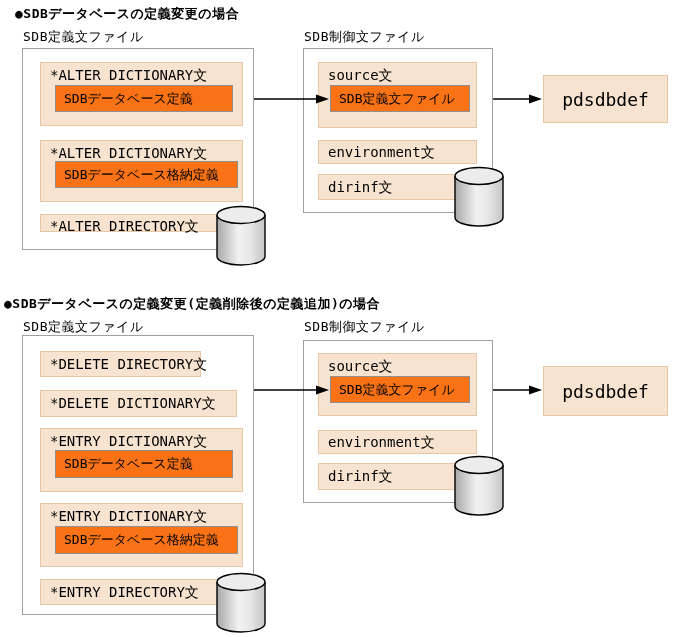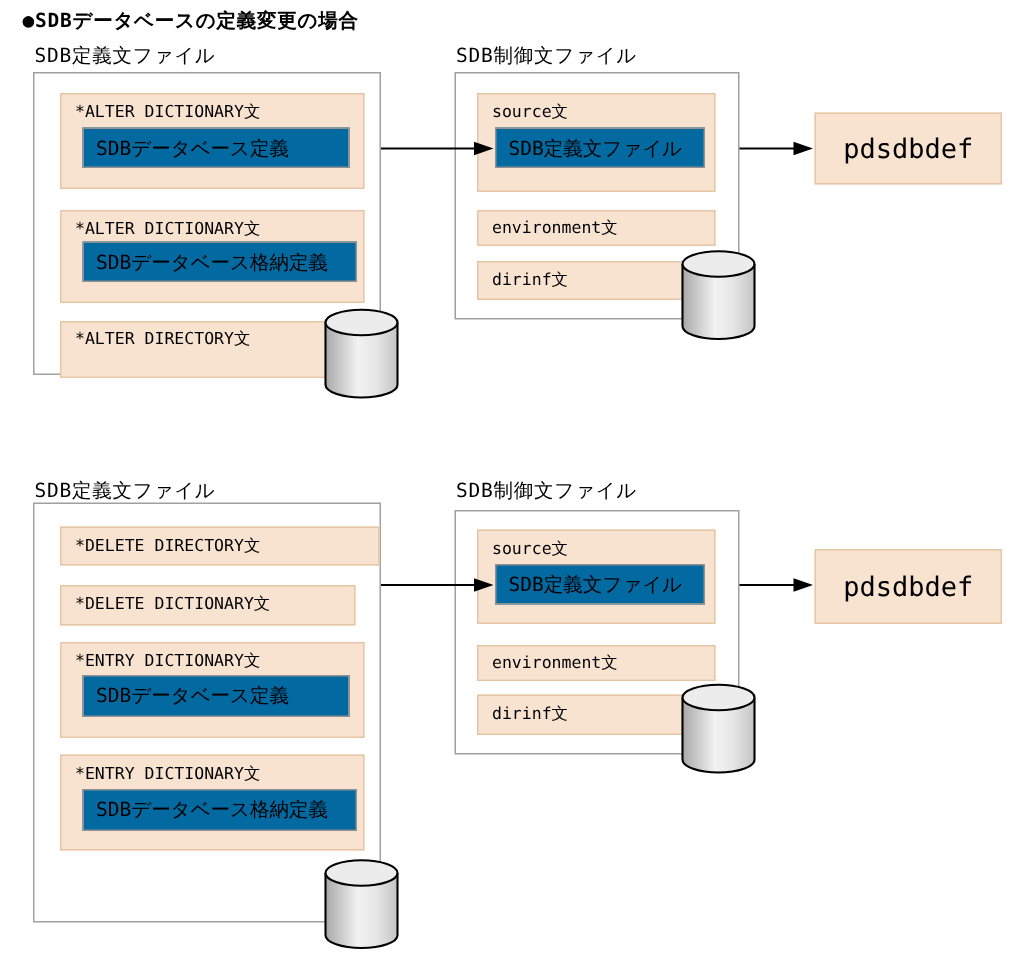--- a/index.html
+++ b/index.html
@@ -33,27 +33,27 @@
   }
   .bar{
     position:absolute;
     background:var(--bar-fill,#f7e3d0);
     border:1px solid var(--bar-border,#e6c6a4);
     box-sizing:border-box;
     z-index:2;
   }
   .bar-label{
     padding:4px 0 0 9px;
-    font-size:11px;
+    font-size:14px;
     white-space:nowrap;
     border-radius:11px;
   }
   .inner-box{
     position:absolute;
-    background:#0369a1;
+    background:#f97316;
     border:1px solid var(--inner-box-border,#909090);
     box-sizing:border-box;
     display:flex;
     align-items:center;
     padding-left:8px;
     font-size:13px;
     white-space:nowrap;
     z-index:3;
   }
   .command-box{
@@ -92,21 +92,21 @@
     <span>SDBデータベース定義</span>
   </div>
 
   <div class="bar" style="left:40px;top:140px;width:203px;height:62px">
     <div class="bar-label">*ALTER DICTIONARY文</div>
   </div>
   <div class="inner-box" style="left:55px;top:161px;width:183px;height:27px">
     <span>SDBデータベース格納定義</span>
   </div>
 
-  <div class="bar" style="left:40px;top:214px;width:203px;height:38px">
+  <div class="bar" style="left:40px;top:214px;width:203px;height:18px">
     <div class="bar-label" style="padding-top:3px">*ALTER DIRECTORY文</div>
   </div>
 
   <div class="box-label" style="left:304px;top:28px">SDB制御文ファイル</div>
   <div class="outer-box" style="left:303px;top:48px;width:190px;height:165px"></div>
 
   <div class="bar" style="left:318px;top:62px;width:159px;height:66px">
     <div class="bar-label">source文</div>
   </div>
   <div class="inner-box" style="left:330px;top:85px;width:140px;height:27px">
@@ -118,25 +118,26 @@
   </div>
 
   <div class="bar" style="left:318px;top:174px;width:159px;height:26px">
     <div class="bar-label">dirinf文</div>
   </div>
 
   <div class="command-box" style="left:543px;top:75px;width:125px;height:48px">
     <span>pdsdbdef</span>
   </div>
 
+  <div class="section-title" style="left:4px;top:295px">●SDBデータベースの定義変更(定義削除後の定義追加)の場合</div>
 
   <div class="box-label" style="left:23px;top:318px">SDB定義文ファイル</div>
   <div class="outer-box" style="left:22px;top:335px;width:232px;height:280px"></div>
 
-  <div class="bar" style="left:40px;top:351px;width:213px;height:26px">
+  <div class="bar" style="left:40px;top:351px;width:161px;height:26px">
     <div class="bar-label">*DELETE DIRECTORY文</div>
   </div>
 
   <div class="bar" style="left:40px;top:390px;width:197px;height:27px">
     <div class="bar-label">*DELETE DICTIONARY文</div>
   </div>
 
   <div class="bar" style="left:40px;top:428px;width:203px;height:64px">
     <div class="bar-label">*ENTRY DICTIONARY文</div>
   </div>
@@ -144,20 +145,23 @@
     <span>SDBデータベース定義</span>
   </div>
 
   <div class="bar" style="left:40px;top:503px;width:203px;height:64px">
     <div class="bar-label">*ENTRY DICTIONARY文</div>
   </div>
   <div class="inner-box" style="left:55px;top:526px;width:183px;height:28px">
     <span>SDBデータベース格納定義</span>
   </div>
 
+  <div class="bar" style="left:40px;top:579px;width:203px;height:26px">
+    <div class="bar-label">*ENTRY DIRECTORY文</div>
+  </div>
 
   <div class="box-label" style="left:304px;top:318px">SDB制御文ファイル</div>
   <div class="outer-box" style="left:303px;top:340px;width:190px;height:163px"></div>
 
   <div class="bar" style="left:318px;top:353px;width:159px;height:63px">
     <div class="bar-label">source文</div>
   </div>
   <div class="inner-box" style="left:330px;top:376px;width:140px;height:27px">
     <span>SDB定義文ファイル</span>
   </div>

